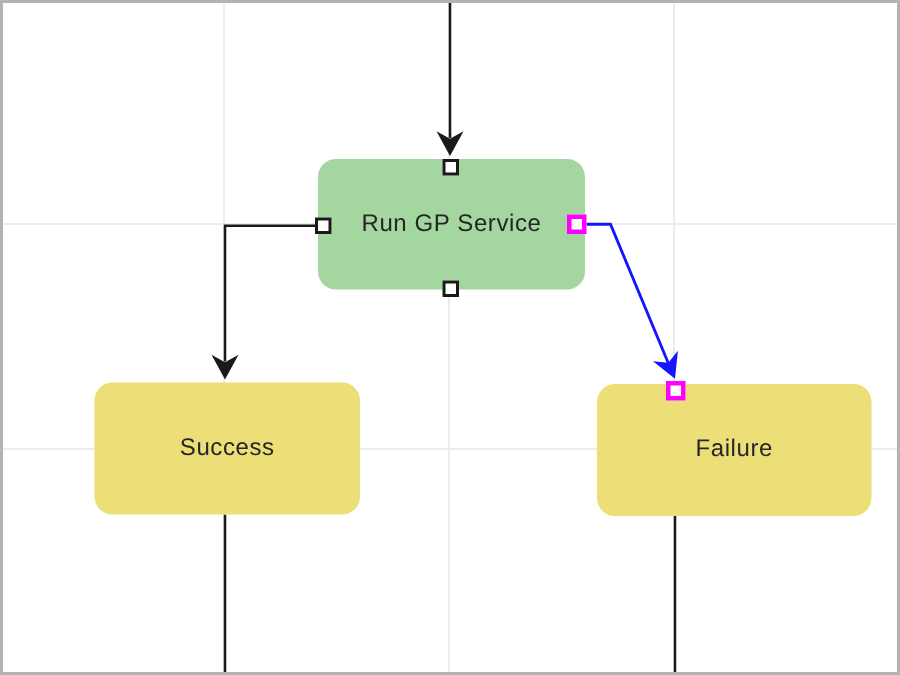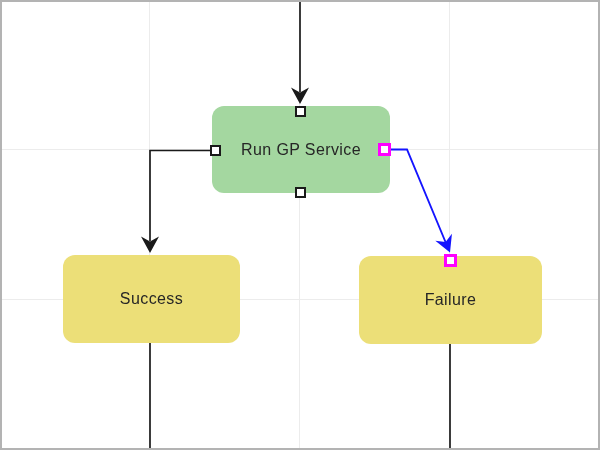--- a/index.html
+++ b/index.html
@@ -75,21 +75,21 @@
   </svg>
 
   <div class="node node-success" style="background-color: rgb(236, 223, 120); color: rgb(38, 38, 38);">
     <span class="label">Success</span>
   </div>
 
   <div class="node node-process" style="background-color: rgb(164, 215, 160); color: rgb(38, 38, 38);">
     <span class="label">Run GP Service</span>
   </div>
 
-  <div class="node node-failure" style="background-color: rgb(236, 223, 120); color: rgb(38, 38, 38);">
+  <div class="node node-failure" style="background-color: rgb(236, 223, 120); color: rgb(38, 38, 38); margin-left: 39px;">
     <span class="label">Failure</span>
   </div>
 
   <div class="port port-process-top" style="border-color: rgb(26, 26, 26); background-color: rgb(255, 255, 255);"></div>
   <div class="port port-process-left" style="border-color: rgb(26, 26, 26); background-color: rgb(255, 255, 255);"></div>
   <div class="port port-process-bottom" style="border-color: rgb(26, 26, 26); background-color: rgb(255, 255, 255);"></div>
   <div class="port port-selected port-process-right" style="border-color: rgb(255, 0, 255); background-color: rgb(255, 255, 255);"></div>
   <div class="port port-selected port-failure-top" style="border-color: rgb(255, 0, 255); background-color: rgb(255, 255, 255);"></div>
 
 </div>

